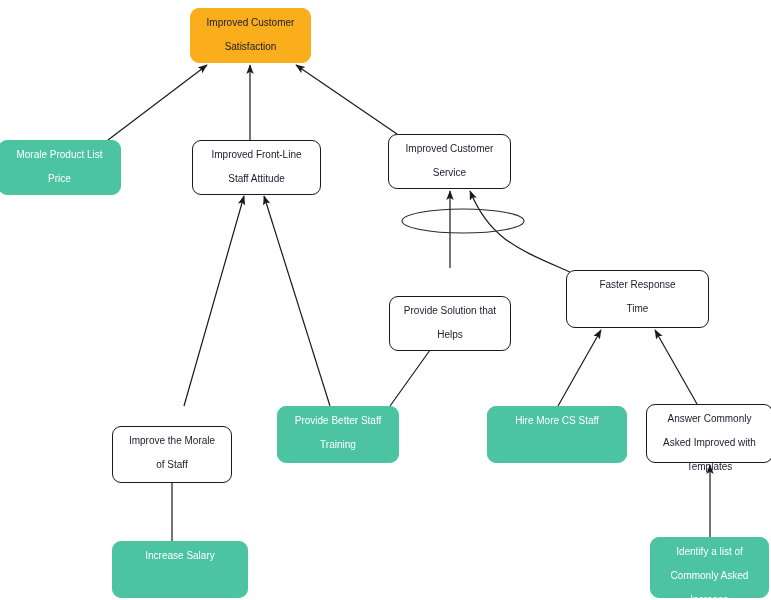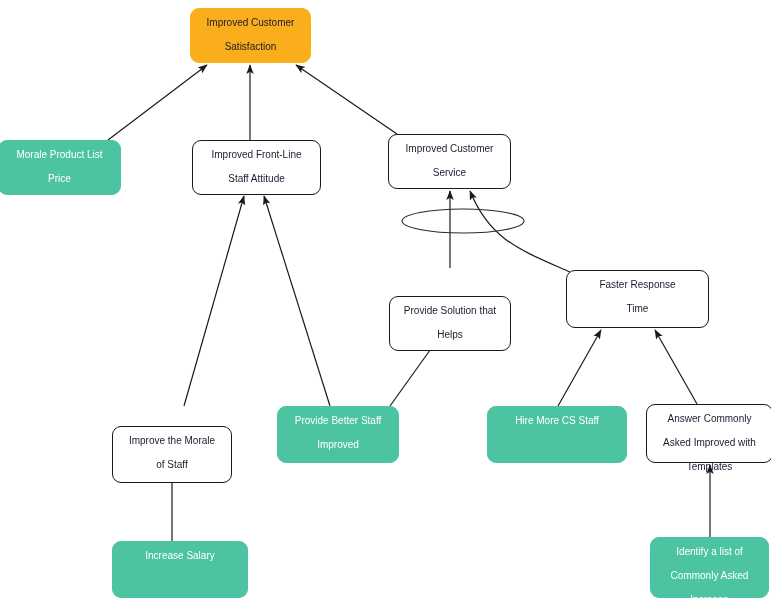--- a/index.html
+++ b/index.html
@@ -114,21 +114,21 @@
       <div class="node node-effect" style="left: 566px; top: 270px; width: 143px; height: 58px;">
         <span class="node-label">Faster Response
 Time</span>
       </div>
       <div class="node node-effect" style="left: 112px; top: 426px; width: 120px; height: 57px;">
         <span class="node-label">Improve the Morale
 of Staff</span>
       </div>
       <div class="node node-action" style="left: 277px; top: 406px; width: 122px; height: 57px;">
         <span class="node-label">Provide Better Staff
-Improved</span>
+Training</span>
       </div>
       <div class="node node-action" style="left: 487px; top: 406px; width: 140px; height: 57px;">
         <span class="node-label">Hire More CS Staff</span>
       </div>
       <div class="node node-effect" style="left: 646px; top: 404px; width: 127px; height: 59px;">
         <span class="node-label">Answer Commonly
 Asked Improved with
 Templates</span>
       </div>
       <div class="node node-action" style="left: 112px; top: 541px; width: 136px; height: 57px;">

